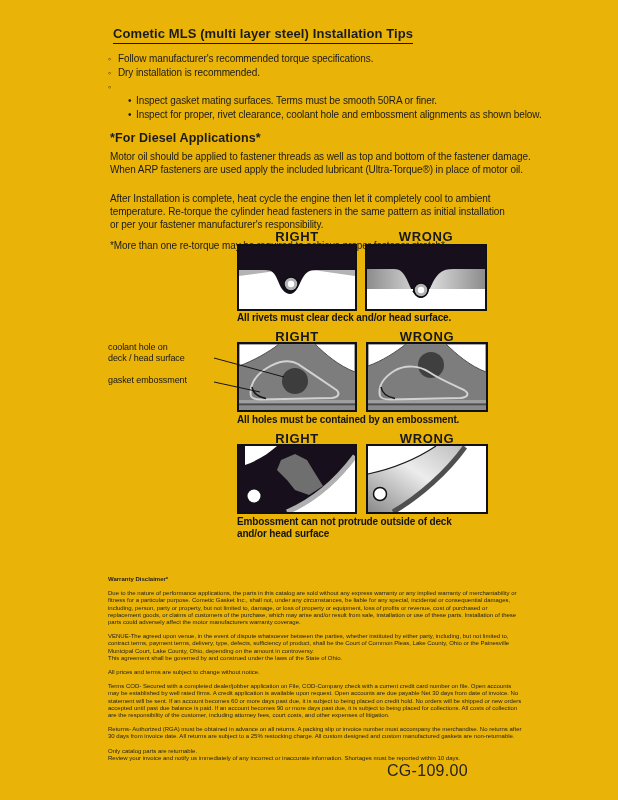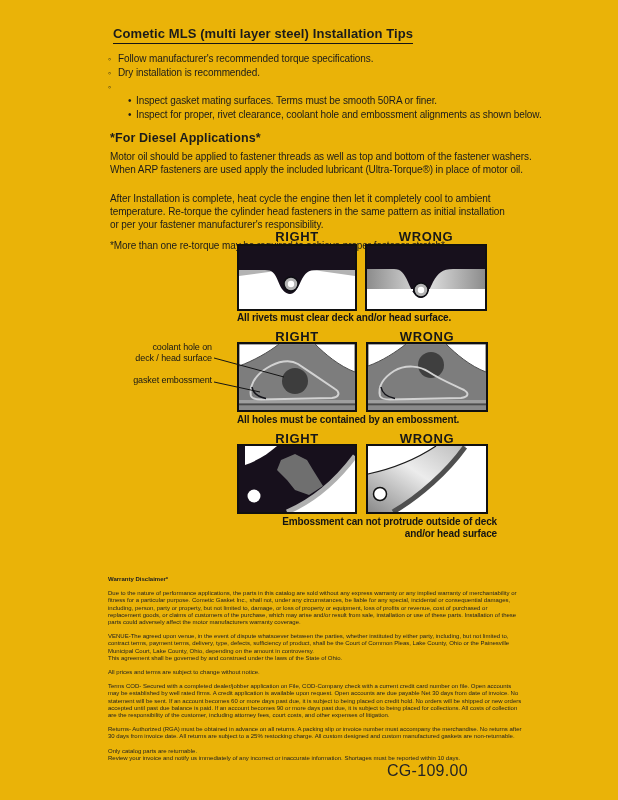--- a/index.html
+++ b/index.html
@@ -19,21 +19,21 @@
   .b-row .glyph { width:10px; flex:0 0 10px; font-size:9px; }
   .b-row.sub { padding-left:20px; }
   .b-row.sub .glyph { width:8px; flex:0 0 8px; font-size:10px; }
   .diesel-h { margin:9px 0 5px 2px; font-size:12.5px; font-weight:bold; letter-spacing:0.1px; }
   .para { margin:0 0 5px 2px; font-size:10px; line-height:13px; letter-spacing:-0.1px; }
   .para div { white-space:nowrap; }
   .dlabel { position:absolute; font-size:13px; font-weight:bold; letter-spacing:0.6px; text-align:center; color:#181818; }
   .panel { position:absolute; }
   .panel svg { display:block; }
   .caption { position:absolute; font-size:10px; font-weight:bold; letter-spacing:-0.15px; line-height:11.5px; color:#141414; }
-  .ann { position:absolute; font-size:9px; line-height:10.5px; text-align:right; letter-spacing:-0.1px; color:#161616; }
+  .ann { position:absolute; font-size:9px; line-height:10.5px; text-align:left; letter-spacing:-0.1px; color:#161616; }
   .leader { position:absolute; left:0; top:0; pointer-events:none; }
   
   .legal { position:absolute; left:108px; top:576px; width:414px; font-size:6px; line-height:7.2px; letter-spacing:0; color:#222; }
   .legal-h { margin:0 0 7px 0; font-weight:bold; }
   .legal p { margin:0 0 7px 0; }
   .legal p.tight { margin-bottom:0; }
   .pagenum { position:absolute; left:387px; top:762px; font-size:16px; letter-spacing:0.3px; color:#242424; }
 </style>
 </head>
 <body>
@@ -63,21 +63,21 @@
       </div>
       <div class="b-row sub">
         <span class="glyph">•</span>
         <span>Inspect for proper, rivet clearance, coolant hole and embossment alignments as shown below.</span>
       </div>
     </div>
 
     <h2 class="diesel-h">*For Diesel Applications*</h2>
 
     <div class="para">
-      <div>Motor oil should be applied to fastener threads as well as top and bottom of the fastener washers.</div>
+      <div>Motor oil should be applied to fastener threads as well as top and bottom of the fastener damage.</div>
       <div>When ARP fasteners are used apply the included lubricant (Ultra-Torque®) in place of motor oil.</div>
     </div>
     <div class="para" style="margin-top:16px;">
       <div>After Installation is complete, heat cycle the engine then let it completely cool to ambient</div>
       <div>temperature. Re-torque the cylinder head fasteners in the same pattern as initial installation</div>
       <div>or per your fastener manufacturer's responsibility.</div>
     </div>
     <div class="para" style="margin-top:8px;">
       <div>*More than one re-torque may be required to achieve proper fastener stretch*</div>
     </div>
@@ -193,21 +193,21 @@
       </defs>
       <rect width="122" height="70" fill="#ffffff"></rect>
       <path d="M2,30 C30,24 52,14 70,2 L100,2 C82,28 55,52 28,68 L2,68 Z" fill="url(#g3w)"></path>
       <path d="M2,30 C30,24 52,14 70,2" fill="none" stroke="#1a1a1a" stroke-width="1.2"></path>
       <path d="M99,3 C81,28 54,52 27,68" fill="none" stroke="#4f4f4f" stroke-width="5"></path>
       <circle cx="14" cy="50" r="6.5" fill="#ffffff" stroke="#111111" stroke-width="1.5"></circle>
       <rect x="1" y="1" width="120" height="68" fill="none" stroke="#101010" stroke-width="2"></rect>
     </svg>
   </div>
 
-  <div class="caption" style="left:237px; top:516px; width:260px;text-align:right;">
+  <div class="caption" style="left:237px; top:516px; width:260px;">
     <div>Embossment can not protrude outside of deck</div>
     <div>and/or head surface</div>
   </div>
 
   <div class="legal">
     <div class="legal-h">Warranty Disclaimer*</div>
     <p>Due to the nature of performance applications, the parts in this catalog are sold without any express warranty or any implied warranty of merchantability or fitness for a particular purpose.  Cometic Gasket Inc., shall not, under any circumstances, be liable for any special, incidental or consequential damages, including, person, party or property, but not limited to, damage, or loss of property or equipment, loss of profits or revenue, cost of purchased or replacement goods, or claims of customers of the purchase, which may arise and/or result from sale, installation or use of these parts.  Installation of these parts could adversely affect the motor manufacturers warranty coverage.</p>
     <p class="tight">VENUE-The agreed upon venue, in the event of dispute whatsoever between the parties, whether instituted by either party, including, but not limited to, contract terms, payment terms, delivery, type, defects, sufficiency of product, shall be the Court of Common Pleas, Lake County, Ohio or the Painesville Municipal Court, Lake County, Ohio, depending on the amount in controversy.</p>
     <p>This agreement shall be governed by and construed under the laws of the State of Ohio.</p>
     <p>All prices and terms are subject to change without notice.</p>

